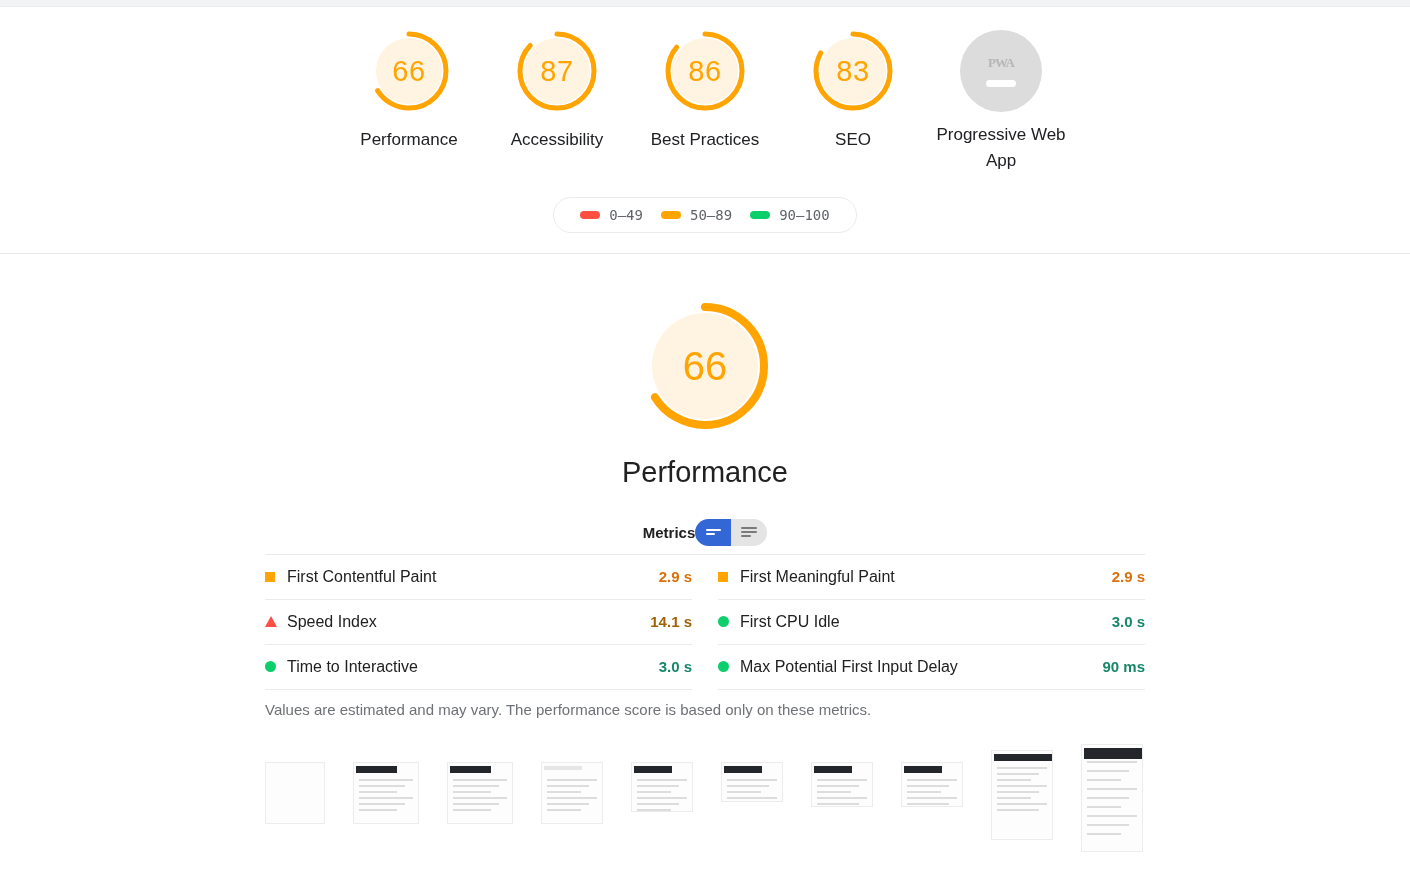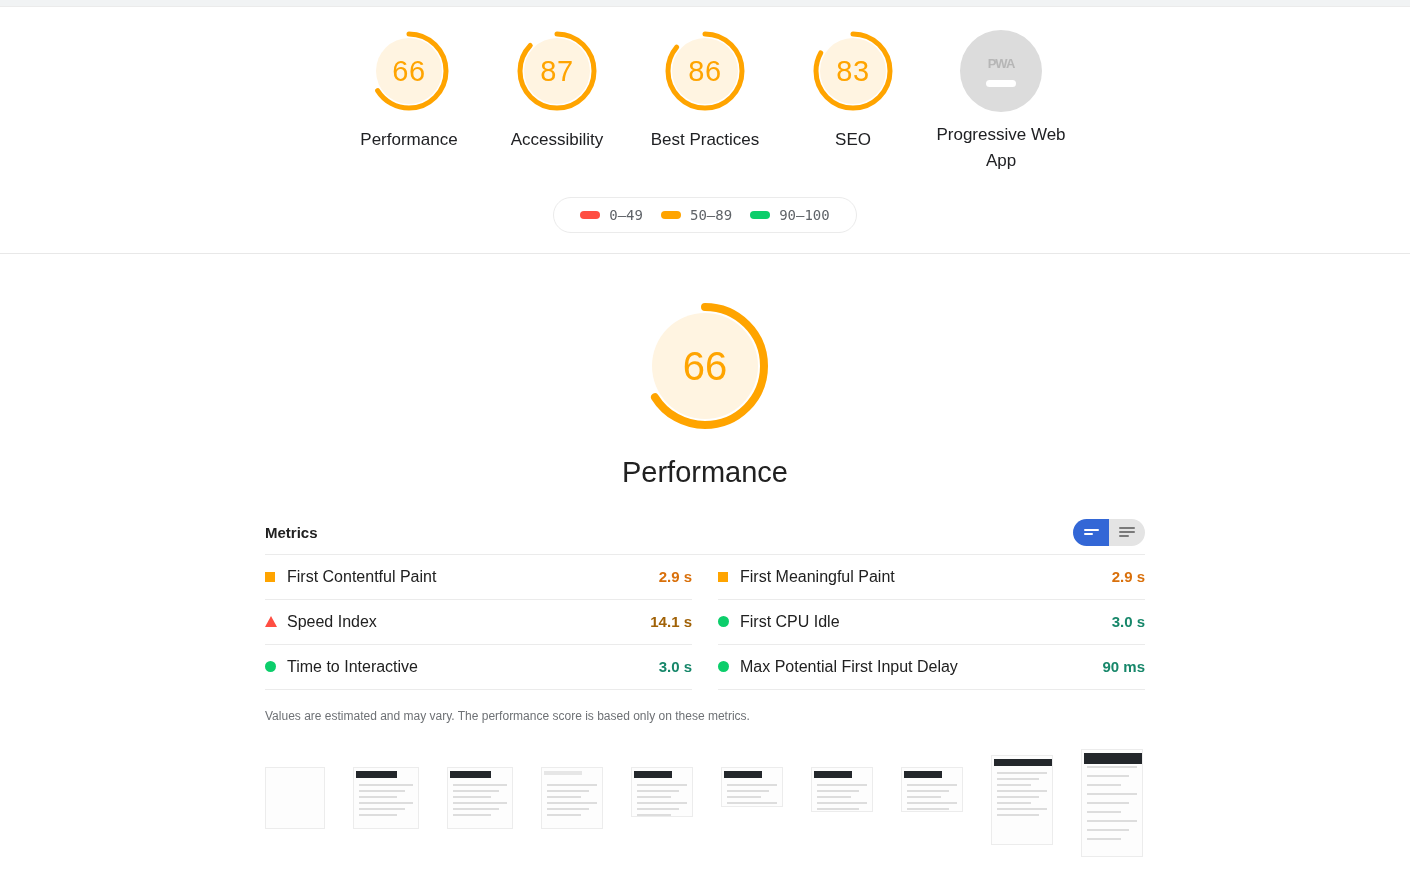--- a/index.html
+++ b/index.html
@@ -73,20 +73,21 @@
     align-items: center;
     justify-content: center;
     margin-top: 5px;
   }
   .pwa-text {
     font-size: 13px;
     font-weight: bold;
     color: #b6b6b6;
     letter-spacing: -1px;
     margin-bottom: 9px;
+    font-family: Liberation Serif, serif;
   }
   .pwa-dash {
     width: 30px;
     height: 7px;
     border-radius: 4px;
     background: #ffffff;
   }
 
   
   .legend-wrap { display: flex; justify-content: center; margin-top: 22px; }
@@ -133,21 +134,21 @@
   }
 
   
   .panel {
     width: 880px;
     margin: 30px auto 0 auto;
   }
   .metrics-head {
     display: flex;
     align-items: center;
-    justify-content: space-between;
+    justify-content: center;
     padding-bottom: 8px;
   }
   .metrics-title { font-size: 15px; font-weight: bold; color: #212121; }
   .toggle {
     display: flex;
     border-radius: 14px;
     overflow: hidden;
     width: 72px;
     height: 27px;
   }
@@ -187,22 +188,22 @@
     display: block;
   }
   .mk-circle { width: 11px; height: 11px; border-radius: 50%; background: #0cce6b; display:block; }
   .metric-name { flex: 1; color: #212121; }
   .metric-value { font-size: 15px; white-space: nowrap; font-weight: bold; }
   .v-orange { color: #d9700b; }
   .v-red { color: #a16207; }
   .v-green { color: #17876a; }
 
   .disclaimer {
-    margin-top: 19px;
-    font-size: 12px;
+    margin-top: 11px;
+    font-size: 15px;
     color: #6e7175;
   }
   .disclaimer a { color: #6e7175; }
 
   
   .filmstrip {
     display: flex;
     align-items: flex-start;
     gap: 28px;
     margin-top: 26px;

